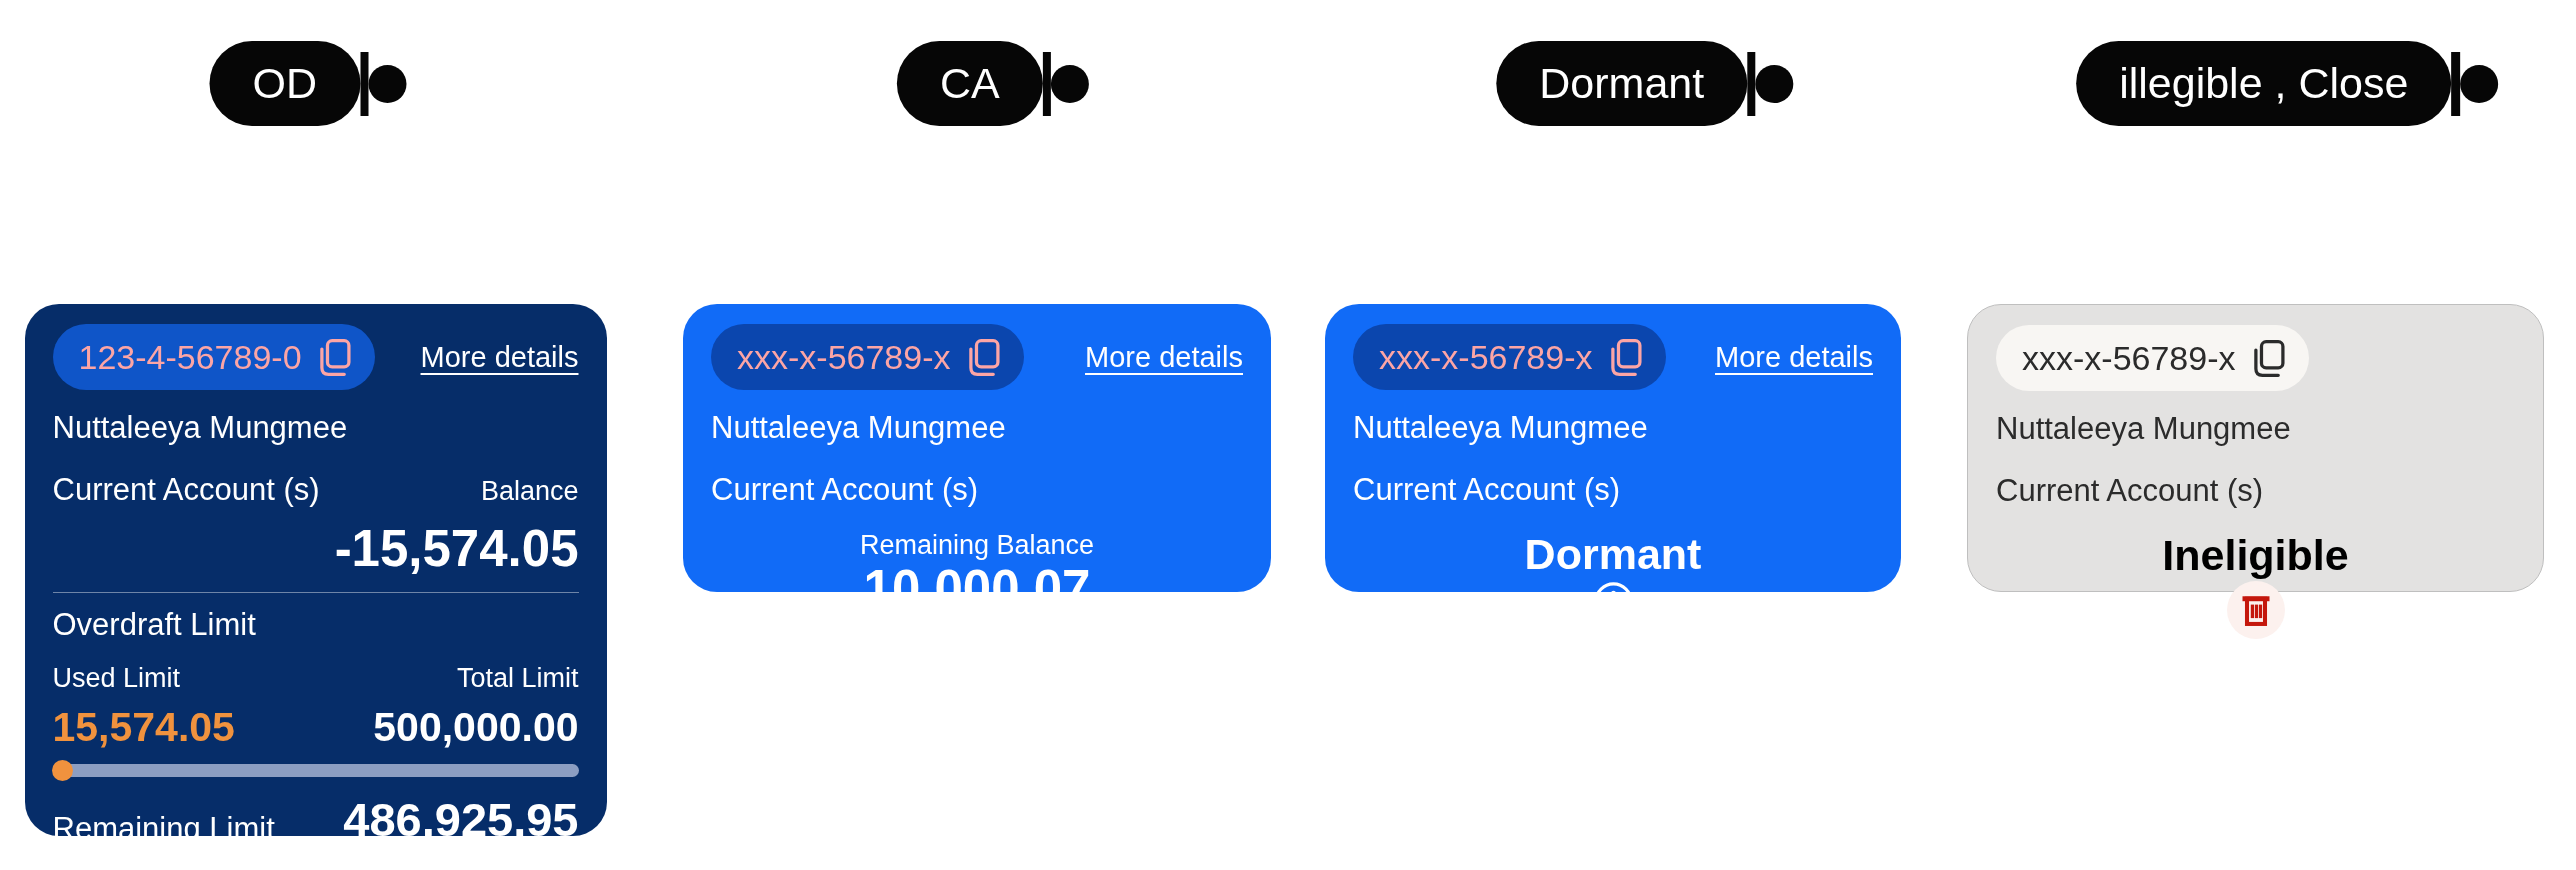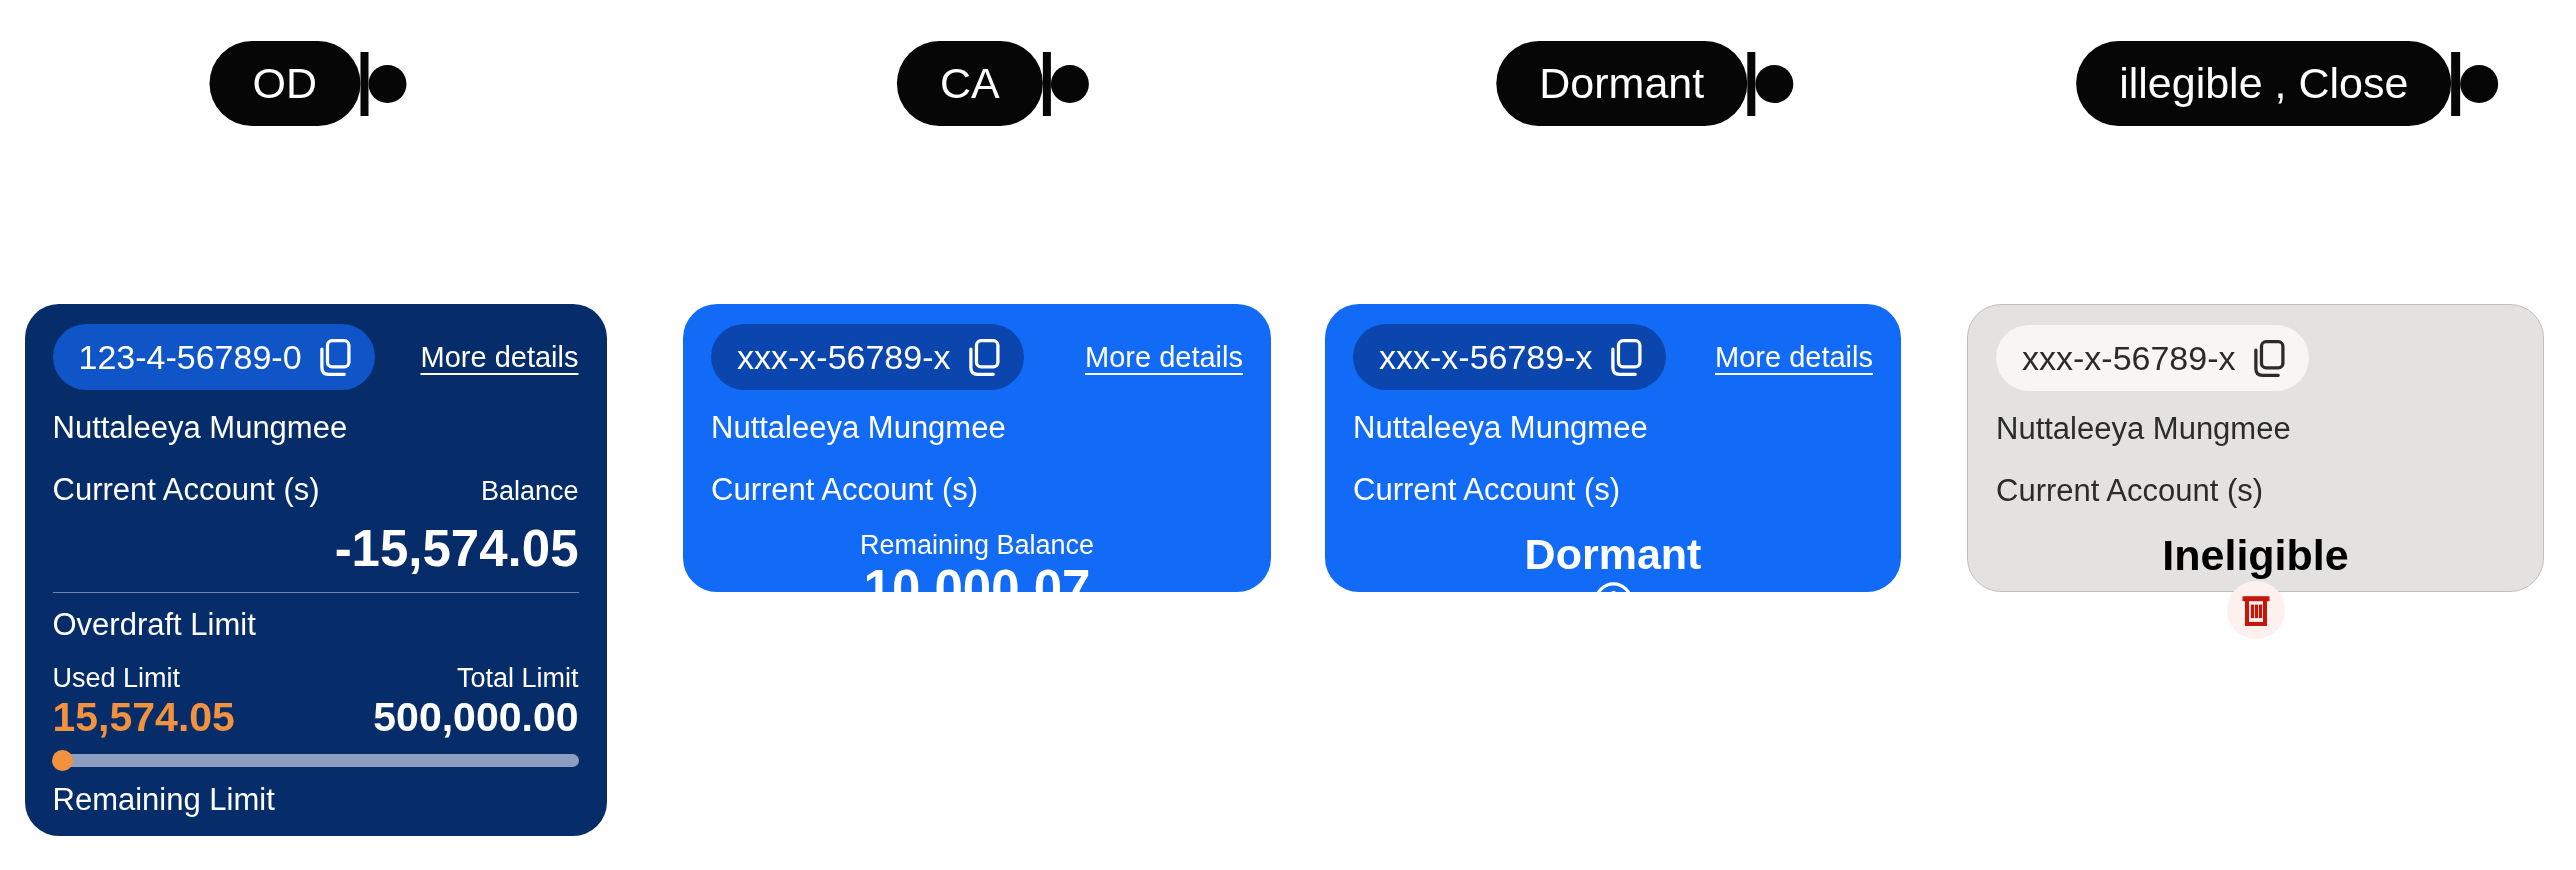--- a/index.html
+++ b/index.html
@@ -23,41 +23,41 @@
   .card-od{left:24.5px;width:582px;height:532px;background:#062D69;}
   .card-blue{background:#116BF7;width:582px;height:288px;}
   .card-ca{left:683px;width:588px;}
   .card-dormant{left:1325px;width:576px;}
   .card-inel{left:1967px;width:577px;height:288px;background:#E3E2E1;
     border:1.9px solid #BFBFBF;color:#2B2B2B;}
 
   .card-head{display:flex;justify-content:space-between;align-items:center;}
   .acct-pill{display:inline-flex;align-items:center;gap:13px;height:66px;
     border-radius:33px;padding:0 22.6px 0 26px;border:none;cursor:pointer;
-    font-family:inherit;font-size:34px;color:#ffffff;}
+    font-family:inherit;font-size:34px;color:#fca5a5;}
   .card-od .acct-pill{background:#0F55C8;}
   .card-blue .acct-pill{background:#0B46AE;}
   .card-inel .acct-pill{background:#F8F6F3;color:#2B2B2B;}
   .icon{display:inline-flex;align-items:center;justify-content:center;}
   .more{font-size:29px;color:#ffffff;text-decoration:underline;cursor:pointer;
     text-decoration-thickness:1.9px;text-underline-offset:5.7px;white-space:nowrap;}
 
   .name{margin-top:19px;font-size:31px;line-height:1.2;}
   .type-row{margin-top:24.5px;display:flex;justify-content:space-between;
     align-items:baseline;font-size:31px;line-height:1.2;}
   .lbl-small{font-size:27px;}
   .big-val{font-size:51px;font-weight:700;line-height:1.1;}
   .right{text-align:right;}
   .bal-big{margin-top:13px;}
 
   .divider{margin:15px 0 13px 0;border:none;border-top:1.9px solid rgba(255,255,255,0.42);}
   .od-title{font-size:31px;line-height:1.2;}
   .limits-lbl-row{margin-top:21px;display:flex;justify-content:space-between;
     font-size:27px;line-height:1.1;}
-  .limits-val-row{margin-top:0;display:flex;justify-content:space-between;
+  .limits-val-row{margin-top:10px;display:flex;justify-content:space-between;
     align-items:baseline;font-size:41px;font-weight:700;line-height:1.15;}
   .orange{color:#F0923E;}
 
   .progress{position:relative;margin-top:13px;height:13px;border-radius:6.6px;
     background:#8C9EC2;}
   .prog-dot{position:absolute;left:-0.9px;top:-3.8px;width:21px;height:21px;
     border-radius:50%;background:#F0923E;}
 
   .rem-row{margin-top:15px;display:flex;justify-content:space-between;
     align-items:flex-end;}
@@ -135,20 +135,21 @@
     </div>
     <div class="limits-val-row">
       <span class="orange">15,574.05</span>
       <span>500,000.00</span>
     </div>
     <div class="progress">
       <div class="prog-dot"></div>
     </div>
     <div class="rem-row">
       <span class="rem-lbl">Remaining Limit</span>
+      <span class="rem-val">486,925.95</span>
     </div>
   </section>
 
   <section class="card card-blue card-ca">
     <div class="card-head">
       <button class="acct-pill">
         <span>xxx-x-56789-x</span>
         <span class="icon">
           <svg width="38" height="41" viewBox="0 0 40 44" fill="none">
             <rect x="13" y="4" width="23" height="28" rx="5" stroke="currentColor" stroke-width="3.5"></rect>

